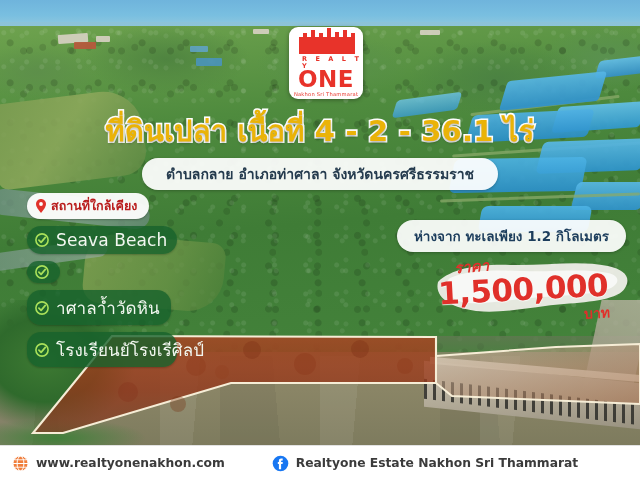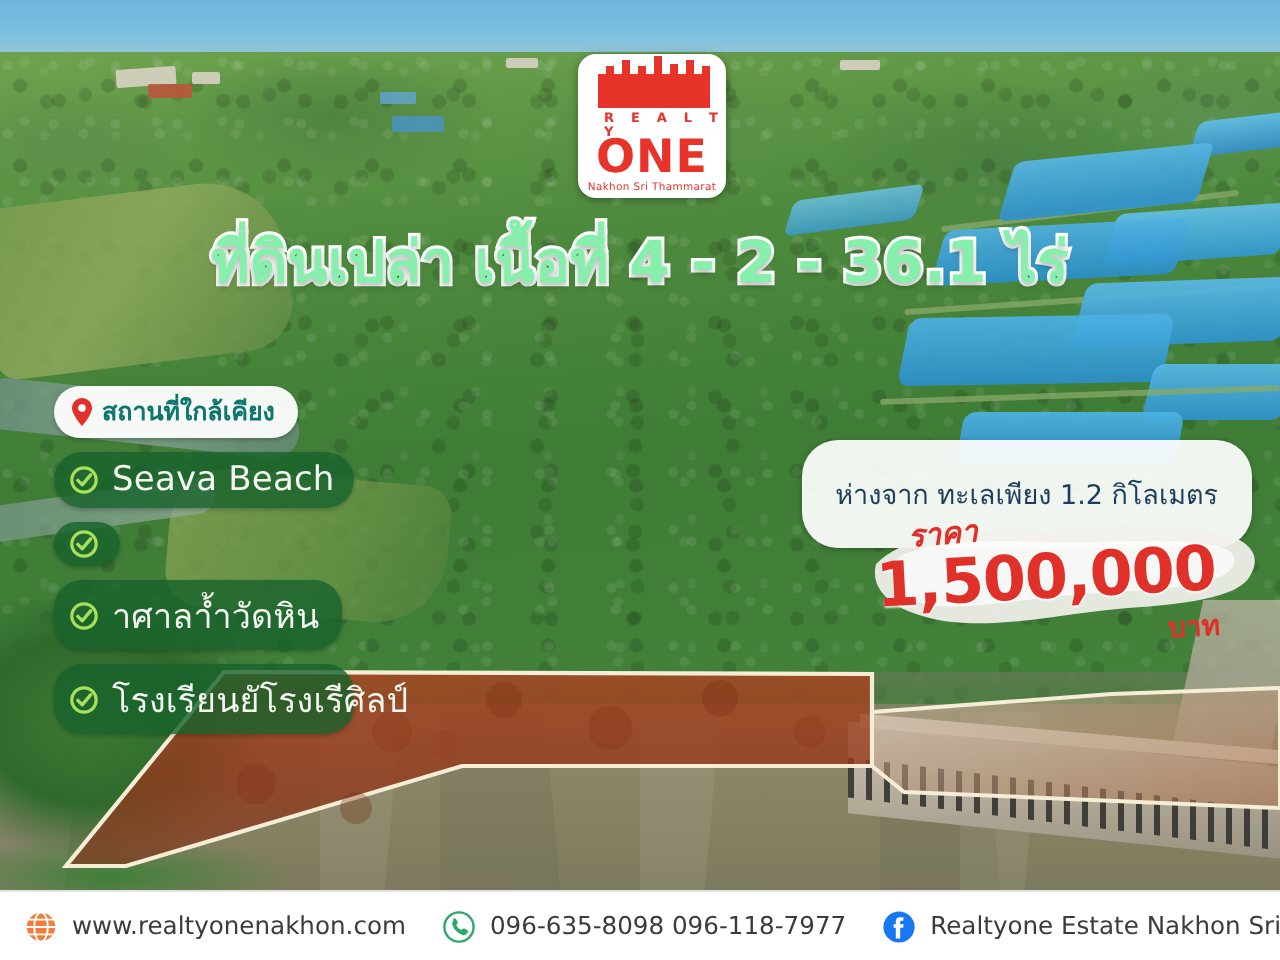--- a/index.html
+++ b/index.html
@@ -182,21 +182,21 @@
     letter-spacing:.5px; font-family:"DejaVu Sans", sans-serif;
   }
   .logo-sub {
     font-size:5.2px; color:#e8332a; letter-spacing:.2px; line-height:1; margin-top:1px;
   }
 
   
   .headline {
     position:absolute; left:0; top:108px; width:100%;
     text-align:center;
-    font-size:29px; font-weight:bold; color:#86efac;
+    font-size:29px; font-weight:bold; color:#eab308;
     letter-spacing:.2px;
     -webkit-text-stroke:3.2px #ffffff;
     paint-order:stroke fill;
     text-shadow:0 2px 3px rgba(0,0,0,.28);
   }
 
   
   .loc-pill {
     position:absolute; left:50%; top:158px; transform:translateX(-50%);
     background:rgba(255,255,255,.93);
@@ -205,42 +205,42 @@
     white-space:nowrap;
     box-shadow:0 1px 3px rgba(0,0,0,.25);
   }
 
   
   .nearby { position:absolute; left:27px; top:193px; width:150px; }
   .nearby-head {
     display:inline-flex; align-items:center; gap:5px;
     background:rgba(255,255,255,.94);
     border-radius:14px; padding:3px 12px 3px 9px;
-    font-size:12.5px; font-weight:bold; color:#0f766e;
+    font-size:12.5px; font-weight:bold; color:#b91c1c;
     box-shadow:0 1px 2px rgba(0,0,0,.25);
   }
   .pin-ic { width:10px; height:14px; flex:none; }
   .nearby-item {
     display:flex; align-items:center; gap:7px;
     background:rgba(22,97,44,.80);
     border-radius:14px; padding:4px 11px 4px 8px;
     margin-top:7px; width:max-content; max-width:150px;
     box-shadow:0 1px 2px rgba(0,0,0,.22);
   }
   .chk-ic { width:14px; height:14px; flex:none; }
   .nearby-label {
     font-size:17px; color:#f2f7f0; white-space:nowrap; letter-spacing:.1px;
   }
 
   
   .dist-pill {
     position:absolute; right:14px; top:220px;
     background:rgba(255,255,255,.92);
-    border-radius:18px; padding:16px 17px;
-    font-size:13.5px; font-weight:normal; color:#1c3d5c;
+    border-radius:18px; padding:5px 17px;
+    font-size:13.5px; font-weight:bold; color:#1c3d5c;
     white-space:nowrap;
     box-shadow:0 1px 3px rgba(0,0,0,.25);
   }
 
   
   .price-wrap { position:absolute; left:432px; top:252px; width:200px; height:72px; }
   .price-brush { position:absolute; inset:0; }
   .price-label {
     position:absolute; left:22px; top:3px;
     font-size:15px; font-weight:bold; color:#e0302a;
@@ -260,21 +260,21 @@
 
   
   .footer {
     position:absolute; left:0; bottom:0; width:640px; height:35px;
     background:#ffffff;
     display:flex; align-items:center; gap:9px;
     padding:0 12px;
     border-top:1px solid #e2e2e2;
   }
   .foot-item { display:flex; align-items:center; gap:7px; }
-  .foot-text { font-size:12.3px; color:#3b3b3b; white-space:nowrap; }
+  .foot-text { font-size:12.3px; color:#3b3b3b; white-space:nowrap;font-weight:bold; }
   .fic { width:17px; height:17px; flex:none; }
   .foot-spacer { width:10px; }
 </style>
 </head>
 <body>
 
 <div id="poster">
 
   <div class="photo">
     <div class="sky"></div>
@@ -354,20 +354,21 @@
     <svg class="logo-mark" viewBox="0 0 58 26">
       <path fill="#e8332a" d="M2 26 V9 h4 V5 h4 v4 h4 V2 h4 v7 h4 V5 h4 v4 h4 V0 h4 v9 h4 V4 h4 v5 h4 V2 h4 v7 h4 V5 h4 v4 h2 v17 Z"></path>
     </svg>
     <div class="logo-realty">R E A L T Y</div>
     <div class="logo-one">ONE</div>
     <div class="logo-sub">Nakhon Sri Thammarat</div>
   </div>
 
   <div class="headline">ที่ดินเปล่า เนื้อที่ 4 - 2 - 36.1 ไร่</div>
 
+  <div class="loc-pill">ตำบลกลาย อำเภอท่าศาลา จังหวัดนครศรีธรรมราช</div>
 
   <div class="nearby">
     <div class="nearby-head">
       <svg class="pin-ic" viewBox="0 0 10 14">
         <path fill="#e0322b" d="M5 0C2.24 0 0 2.24 0 5c0 3.6 5 9 5 9s5-5.4 5-9c0-2.76-2.24-5-5-5z"></path>
         <circle cx="5" cy="5" r="1.9" fill="#ffffff"></circle>
       </svg>
       <span>สถานที่ใกล้เคียง</span>
     </div>
 
@@ -425,27 +426,20 @@
         <ellipse cx="8.5" cy="8.5" rx="3.4" ry="7.3" fill="none" stroke="#ffffff" stroke-width="1"></ellipse>
         <line x1="1" y1="8.5" x2="16" y2="8.5" stroke="#ffffff" stroke-width="1"></line>
         <line x1="2.2" y1="4.8" x2="14.8" y2="4.8" stroke="#ffffff" stroke-width=".9"></line>
         <line x1="2.2" y1="12.2" x2="14.8" y2="12.2" stroke="#ffffff" stroke-width=".9"></line>
       </svg>
       <span class="foot-text">www.realtyonenakhon.com</span>
     </div>
 
     <div class="foot-spacer"></div>
 
-    <div class="foot-item">
-      <svg class="fic" viewBox="0 0 17 17">
-        <circle cx="8.5" cy="8.5" r="7.3" fill="none" stroke="#2fa96b" stroke-width="1.2"></circle>
-        <path fill="#2fa96b" d="M5.6 4.4c.5-.5 1.2-.4 1.5.2l.7 1.3c.2.4.1.8-.2 1.1l-.5.5c.5 1.1 1.4 2 2.5 2.5l.5-.5c.3-.3.7-.4 1.1-.2l1.3.7c.6.3.7 1 .2 1.5l-.6.6c-.5.5-1.2.6-1.8.4-2.4-.8-4.3-2.7-5.1-5.1-.2-.6-.1-1.3.4-1.8z"></path>
-      </svg>
-      <span class="foot-text">096-635-8098 096-118-7977</span>
-    </div>
 
     <div class="foot-spacer"></div>
 
     <div class="foot-item">
       <svg class="fic" viewBox="0 0 17 17">
         <circle cx="8.5" cy="8.5" r="7.8" fill="#1877f2"></circle>
         <path fill="#ffffff" d="M10.6 8.9h-1.5v5.4H6.9V8.9H5.8V7.1h1.1V5.9c0-1.4.6-2.3 2.3-2.3h1.5v1.8H9.8c-.5 0-.7.2-.7.7v1h1.7z"></path>
       </svg>
       <span class="foot-text">Realtyone Estate Nakhon Sri Thammarat</span>
     </div>

